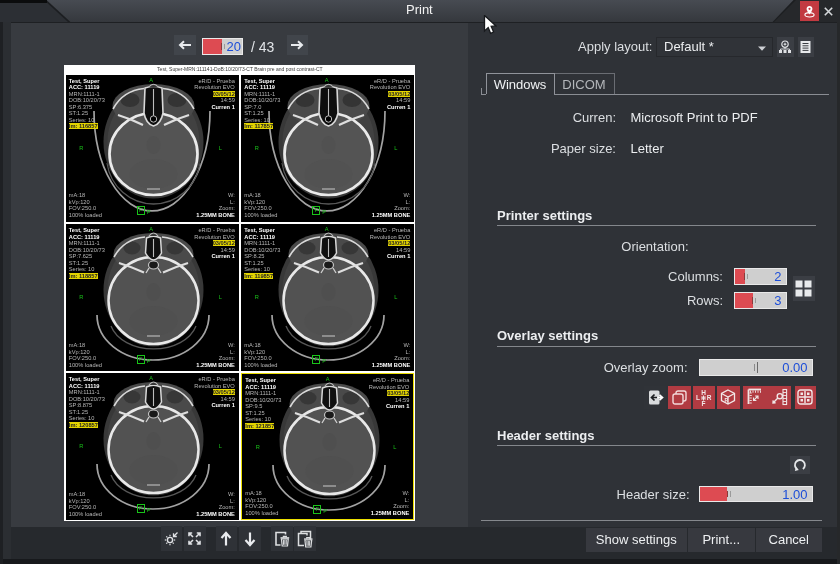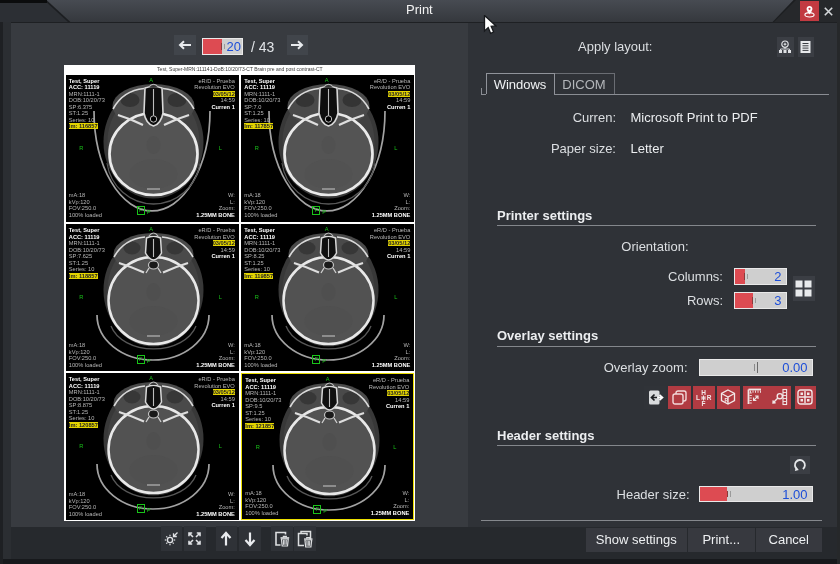--- a/index.html
+++ b/index.html
@@ -255,20 +255,27 @@
     <path d="M 5 3.5 L 5 1.5 L 14.5 1.5 L 14.5 9 L 13.5 9" fill="none" stroke="#dcdee0" stroke-width="1.5"></path>
     <path d="M 11 5.5 L 11 3.5 L 2.5 3.5 L 2.5 15.5 L 8 15.5" fill="none" stroke="#dcdee0" stroke-width="1.5"></path>
     <path d="M 8 9 L 16.5 9" stroke="#dcdee0" stroke-width="1.3"></path>
     <path d="M 10.7 8.7 L 10.7 7.6 L 13.8 7.6 L 13.8 8.7" fill="none" stroke="#dcdee0" stroke-width="1.1"></path>
     <path d="M 8.9 10 L 9.7 17 L 14.9 17 L 15.7 10 Z" fill="none" stroke="#dcdee0" stroke-width="1.2"></path>
     <path d="M 10.9 11 L 11 15.8 M 12.3 11 L 12.3 15.8 M 13.7 11 L 13.6 15.8" stroke="#dcdee0" stroke-width="1"></path>
   </svg>
 </div>
 
 <div class="lbl" style="left:578px;top:38.5px">Apply layout:</div>
+<div class="abs" style="left:656px;top:36.5px;width:117px;height:20px;background:#303338;
+  border:1px solid #26282c">
+  <div class="val" style="left:7px;top:1.5px">Default *</div>
+  <svg class="abs" style="right:6px;top:8px" width="8" height="5" viewBox="0 0 8 5">
+        <path d="M 0 0.5 L 8 0.5 L 4 4.8 Z" fill="#cdd0d4"></path>
+      </svg>
+</div>
 <div class="btn" style="left:776.5px;top:36.5px;width:17px;height:20px">
   <svg width="14" height="14" viewBox="0 0 14 14">
     <circle cx="7" cy="4.2" r="3.2" fill="none" stroke="#e0e2e5" stroke-width="1.2"></circle>
     <path d="M 7 2.8 L 7 5.6 M 5.6 4.2 L 8.4 4.2" stroke="#e0e2e5" stroke-width="1.1"></path>
     <g fill="#e0e2e5">
           <rect x="1" y="10" width="3" height="3"></rect>
           <rect x="5.5" y="10" width="3" height="3"></rect>
           <rect x="10" y="10" width="3" height="3"></rect>
         </g>
     <path d="M 7 7.5 L 7 9 M 2.5 10 L 2.5 9 L 11.5 9 L 11.5 10" stroke="#e0e2e5" stroke-width="0.9" fill="none"></path>

